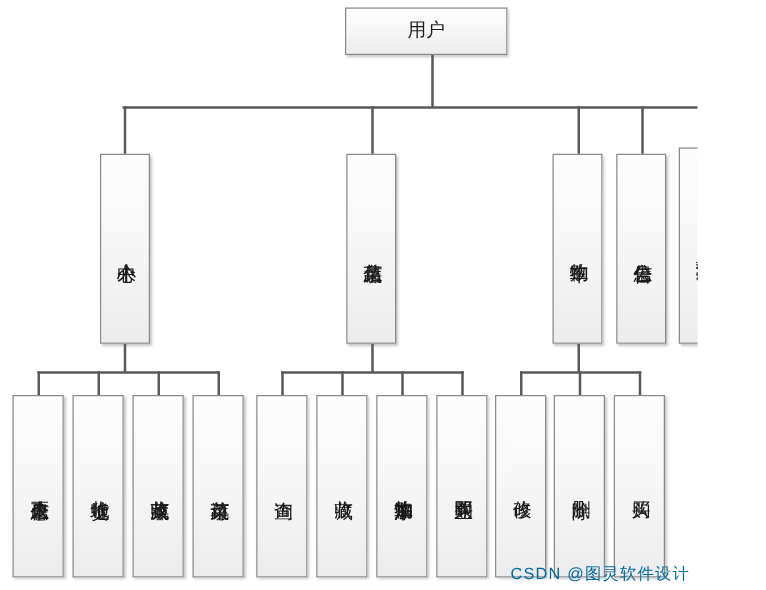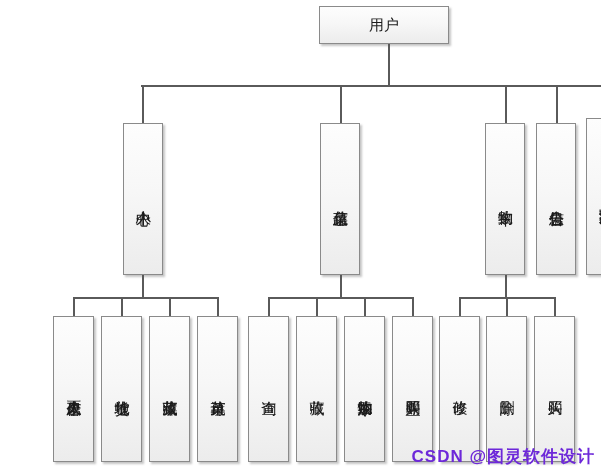--- a/index.html
+++ b/index.html
@@ -7,21 +7,20 @@
     padding: 0;
     background: #ffffff;
   }
   #canvas {
     position: relative;
     width: 558px;
     height: 472px;
     background: #ffffff;
     font-family: "Liberation Sans", "DejaVu Sans", sans-serif;
     overflow: hidden;
-    margin-left: 43px;
   }
   .node {
     position: absolute;
     box-sizing: border-box;
     border: 1px solid #8a8a8a;
     background: linear-gradient(to bottom, #fdfdfd 0%, #f7f7f7 45%, #ececec 100%);
     box-shadow: 1.5px 1.5px 2px rgba(90,90,90,0.35);
     display: flex;
     align-items: center;
     justify-content: center;
@@ -44,26 +43,25 @@
   .line {
     position: absolute;
     background: #5a5a5a;
   }
   .line.h { height: 1.6px; }
   .line.v { width: 1.6px; }
   #watermark {
     position: absolute;
     right: 6px;
     bottom: 4px;
-    font-size: 17px;
-    color: #6d28d9;
+    font-size: 13px;
+    color: #0369a1;
     letter-spacing: 1px;
     white-space: nowrap;
     user-select: none;
-    font-weight: bold;
   }
 </style>
 </head>
 <body>
 
 <div id="canvas">
 
   <div class="line v" style="left:345px; top:44px; height:42px;"></div>
   <div class="line h" style="left:98px; top:85px; width:467px;"></div>
 

